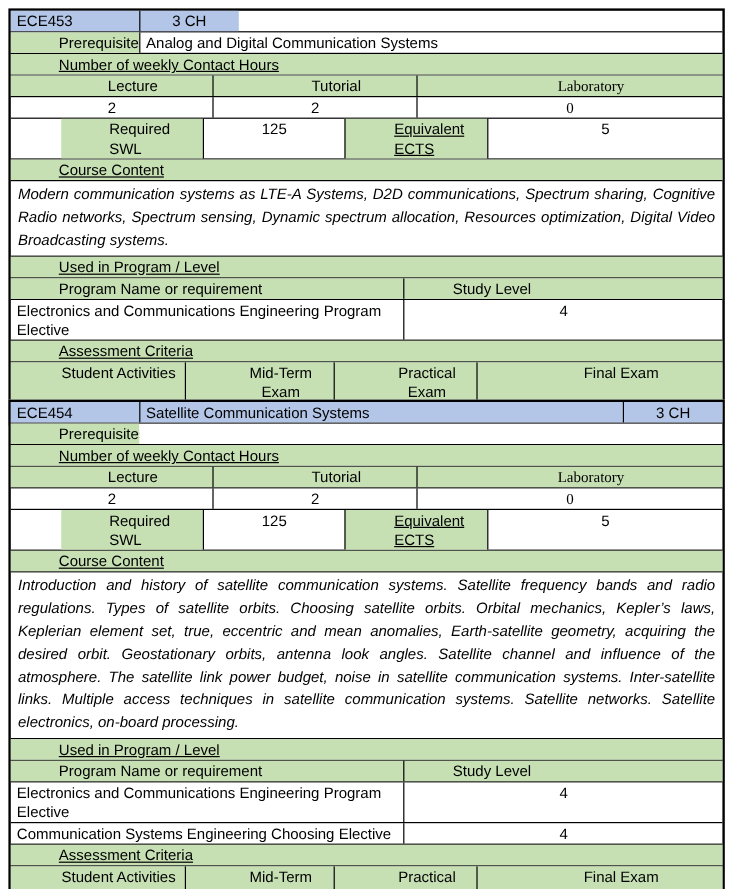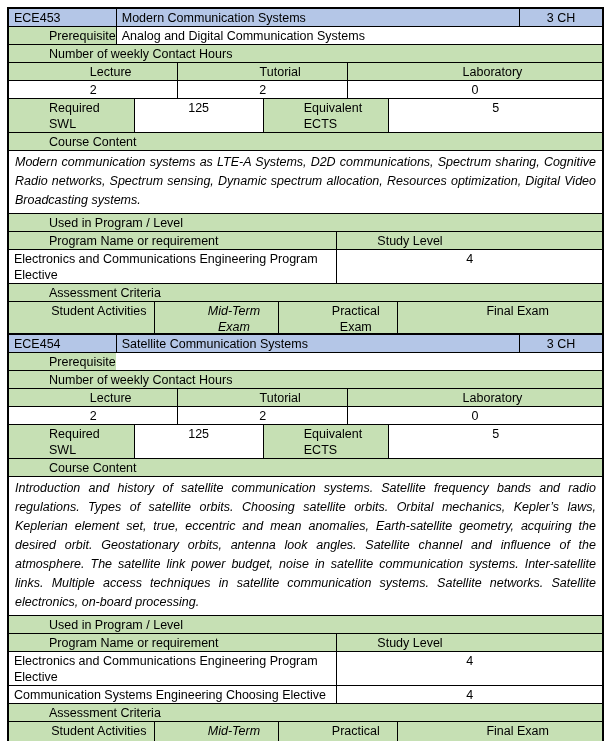--- a/index.html
+++ b/index.html
@@ -28,62 +28,61 @@
     box-sizing:border-box;
     border-left:1px solid #000;
     padding:1px 5px 0 5px;
     line-height:16px;
     min-height:17px;
     overflow:hidden;
   }
   .cell:first-child{border-left:none;}
   .green{background:#c6e0b4;padding-left:40px;}
   .blue{background:#b4c6e7;}
-  .full{width:100%;}
+  .full{width:100%;text-decoration:underline;}
   
   .c-code{width:18%;}
   .c-title{width:68%;}
   .c-ch{width:14%;text-align:center;}
   
   .c-pre-l{width:18%;}
   .c-pre-v{width:82%;}
   
   .c-lec{width:28.4%;text-align:center;}
   .c-tut{width:28.6%;text-align:center;}
-  .c-lab{width:43%;text-align:center;}
-  
-  .c-swl1{width:21%;}
+  .c-lab{width:43%;text-align:center;font-family:Liberation Serif, serif;}
+  
+  .c-swl1{width:21%;margin-left:42px;}
   .c-swl2{width:21.8%;text-align:center;}
-  .c-swl3{width:21.2%;}
+  .c-swl3{width:21.2%;text-decoration:underline;}
   .c-swl4{width:36%;text-align:center;}
   
   .c-prog{width:55.2%;}
   .c-lvl{width:44.8%;}
   .c-lvl.val{text-align:center;}
   
   .c-a1{width:24.4%;text-align:center;}
-  .c-a2{width:21%;text-align:center;font-style:italic;}
+  .c-a2{width:21%;text-align:center;}
   .c-a3{width:20.1%;text-align:center;}
   .c-a4{width:34.5%;text-align:center;}
   
   .content-cell{
     width:100%;
     text-align:justify;
     line-height:19px;
     padding:2px 6px 3px 6px;
     font-style:italic;
   }
 </style>
 </head>
 <body>
 
 <section class="tbl tbl-1">
   <div class="row">
     <div class="cell blue c-code">ECE453</div>
-    <div class="cell blue c-title">Modern Communication Systems</div>
     <div class="cell blue c-ch">3 CH</div>
   </div>
   <div class="row">
     <div class="cell green c-pre-l">Prerequisites</div>
     <div class="cell c-pre-v">Analog and Digital Communication Systems</div>
   </div>
   <div class="row">
     <div class="cell green full">Number of weekly Contact Hours</div>
   </div>
   <div class="row">

